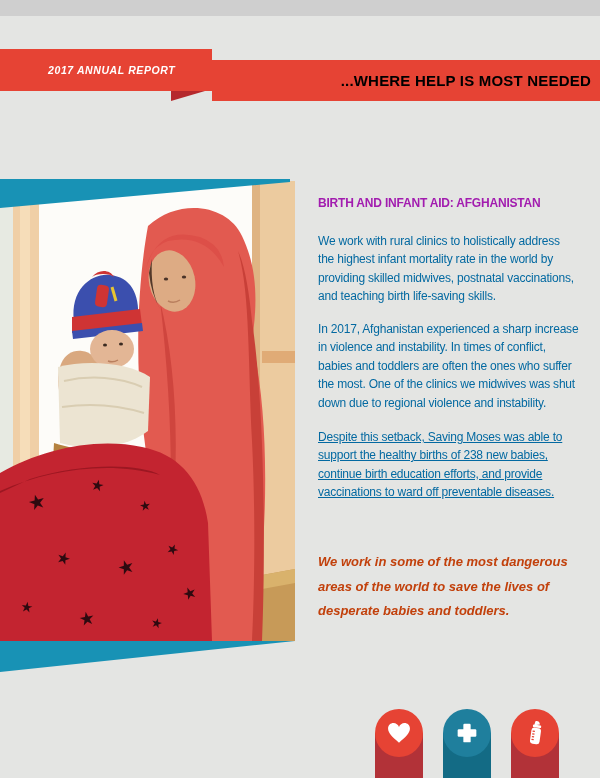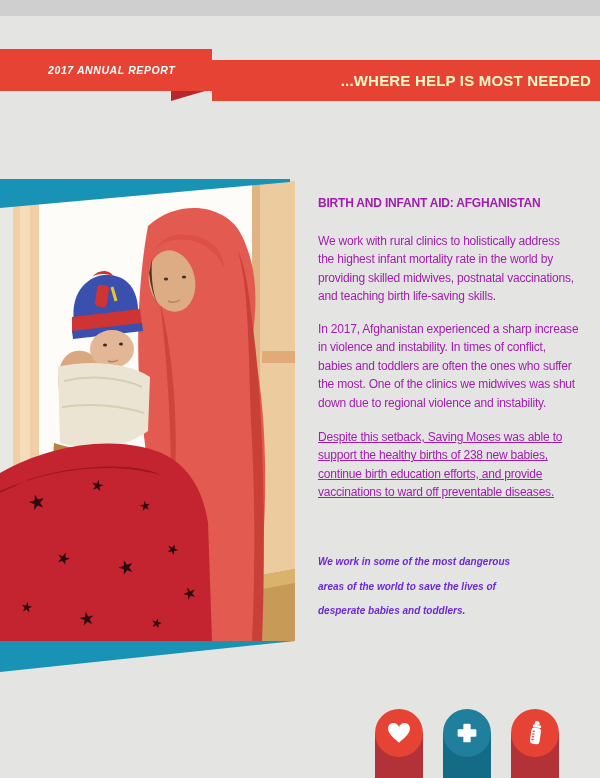--- a/index.html
+++ b/index.html
@@ -20,21 +20,21 @@
   }
   .ribbon-fold {
     position:absolute; left:171px; top:75px; width:34px; height:10px;
     background:#b5292d; clip-path:polygon(0 0,100% 0,0 100%);
   }
   .ribbon-right {
     position:absolute; left:212px; top:44px; width:388px; height:41px;
     background:#e64334; display:flex; align-items:center; justify-content:flex-end;
   }
   .ribbon-right span {
-    margin-right:9px; color:#fef9c3; font-size:15px; font-weight:bold;
+    margin-right:9px; color:#000000; font-size:15px; font-weight:bold;
     letter-spacing:0.2px;
     text-align:center;
   }
 
   
   .photo-wrap { position:absolute; left:0; top:165px; width:295px; height:460px; }
   .photo-wrap svg { display:block; width:295px; height:460px; }
   .wedge-top {
     position:absolute; left:0; top:163px; width:290px; height:29px;
     background:#1892b5; clip-path:polygon(0 0,100% 0,100% 10%,0 100%);
@@ -46,29 +46,29 @@
 
   
   .content { position:absolute; left:318px; top:0; width:282px; }
   .content h1 {
     position:absolute; top:180px; left:0; margin:0; width:318px;
     color:#a21caf; font-size:12px; font-weight:bold; letter-spacing:-0.2px;
     white-space:nowrap;
   }
   .content p.body {
     position:absolute; left:0; margin:0; width:282px;
-    color:#a21caf; font-size:12px; line-height:18.4px; letter-spacing:-0.2px;
+    color:#0369a1; font-size:12px; line-height:18.4px; letter-spacing:-0.2px;
     white-space:pre-line;
   }
   .p0 { top:216px; }
   .p1 { top:304px; }
   .p2 { top:412px;text-decoration:underline; }
   .callout {
     position:absolute; left:0; top:534px; margin:0; width:282px;
-    color:#6d28d9; font-size:10px; font-weight:bold; font-style:italic;
+    color:#c2410c; font-size:13px; font-weight:bold; font-style:italic;
     line-height:24.5px; white-space:pre-line;
   }
 
   
   .badge { position:absolute; top:693px; width:48px; height:85px; }
   .badge .stem { position:absolute; left:0; top:24px; width:48px; height:61px; }
   .badge .circle {
     position:absolute; left:0; top:0; width:48px; height:48px; border-radius:50%;
     display:flex; align-items:center; justify-content:center;
   }

